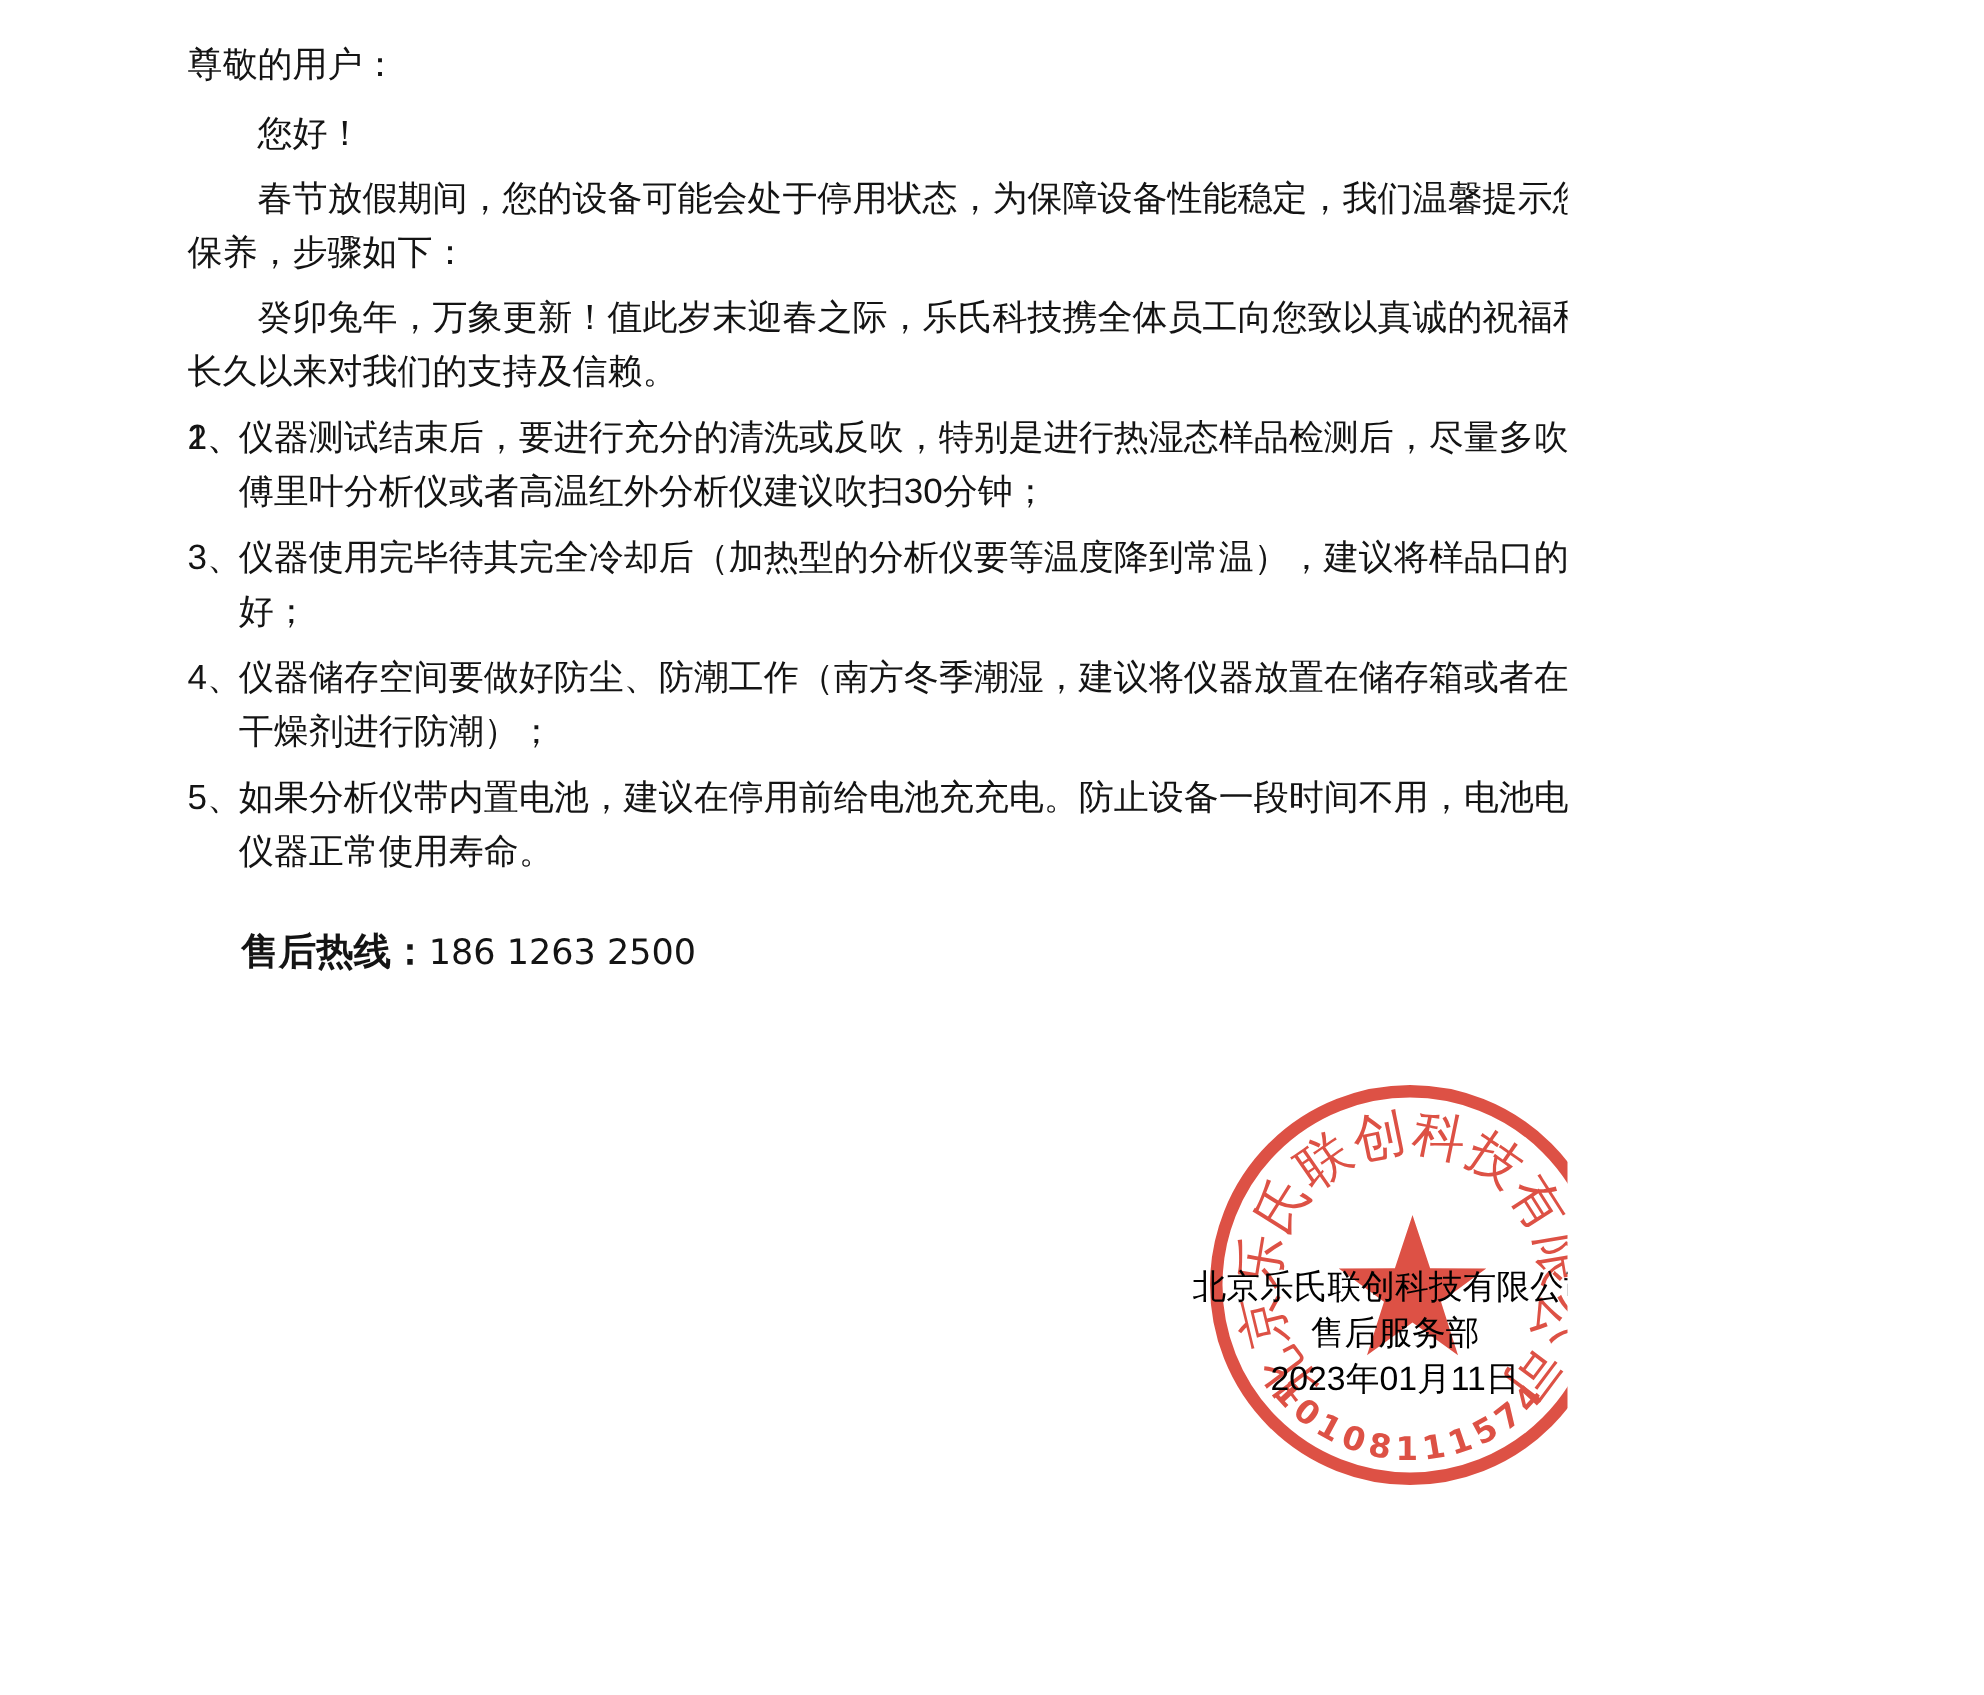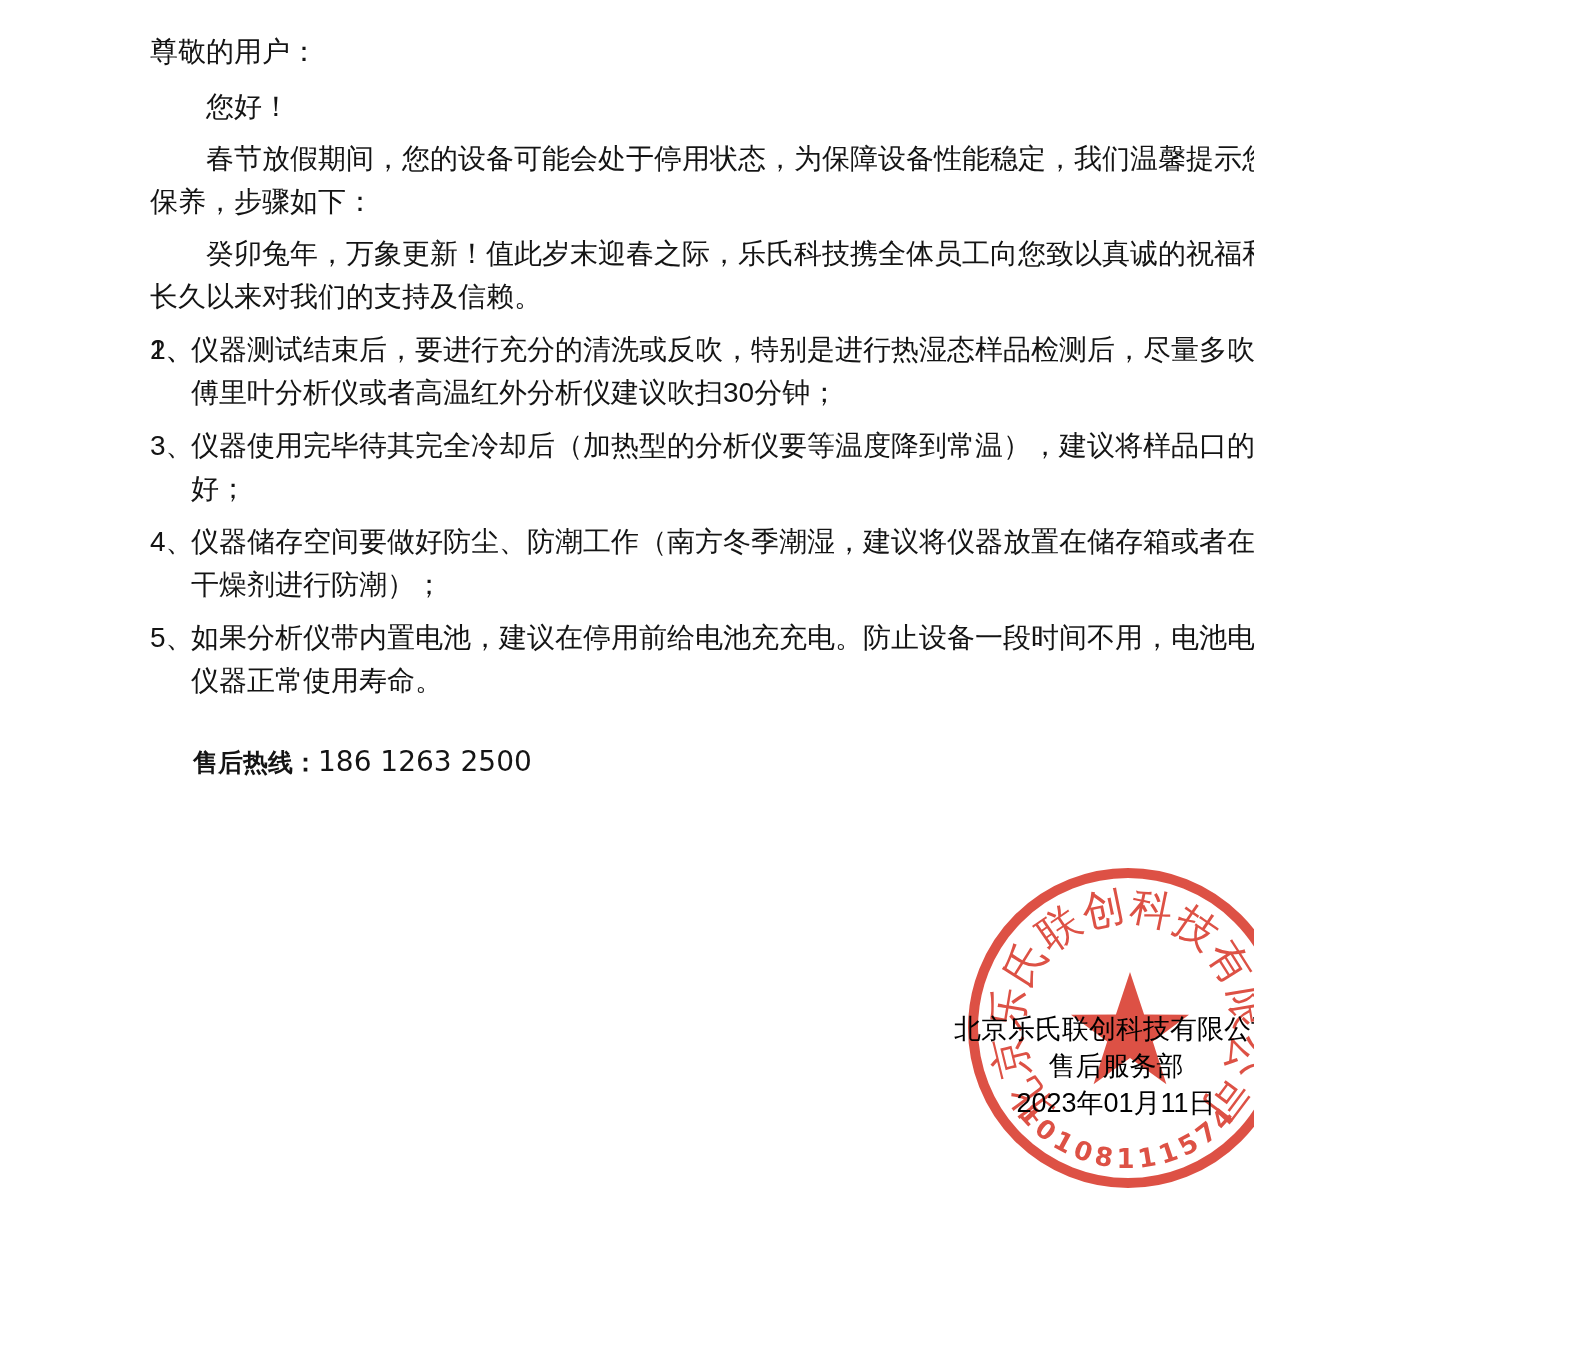--- a/index.html
+++ b/index.html
@@ -12,21 +12,21 @@
     overflow:hidden;
   }
   .content{position:absolute;left:150px;top:30px;width:1295px;}
   .salutation{margin:0;}
   .greeting{margin:12px 0 0 0;text-indent:56px;}
   .para{margin:9px 0 0 0;text-indent:56px;}
   .list{margin-top:7px;}
   .item{position:relative;padding-left:41px;margin-top:10px;}
   .item .num{position:absolute;left:0;top:0;}
   .hotline{margin:38px 0 0 43px;}
-  .hotline .label{font-weight:bold;font-size:25px;}
+  .hotline .label{font-weight:bold;font-size:30px;}
   .hotline .number{font-family:"DejaVu Sans","Liberation Sans",sans-serif;}
   .stamp{position:absolute;left:958px;top:858px;width:340px;height:340px;opacity:0.87;z-index:1;}
   .seal-text{font-family:"Liberation Sans","DejaVu Sans",sans-serif;}
   .seal-num{font-family:"DejaVu Sans","Liberation Mono",monospace;font-weight:bold;}
   .signature{
     position:absolute;left:916px;top:1011px;width:400px;z-index:2;
     text-align:center;font-size:27px;line-height:37px;color:#000;
   }
   .signature div{white-space:nowrap;}
 </style>

